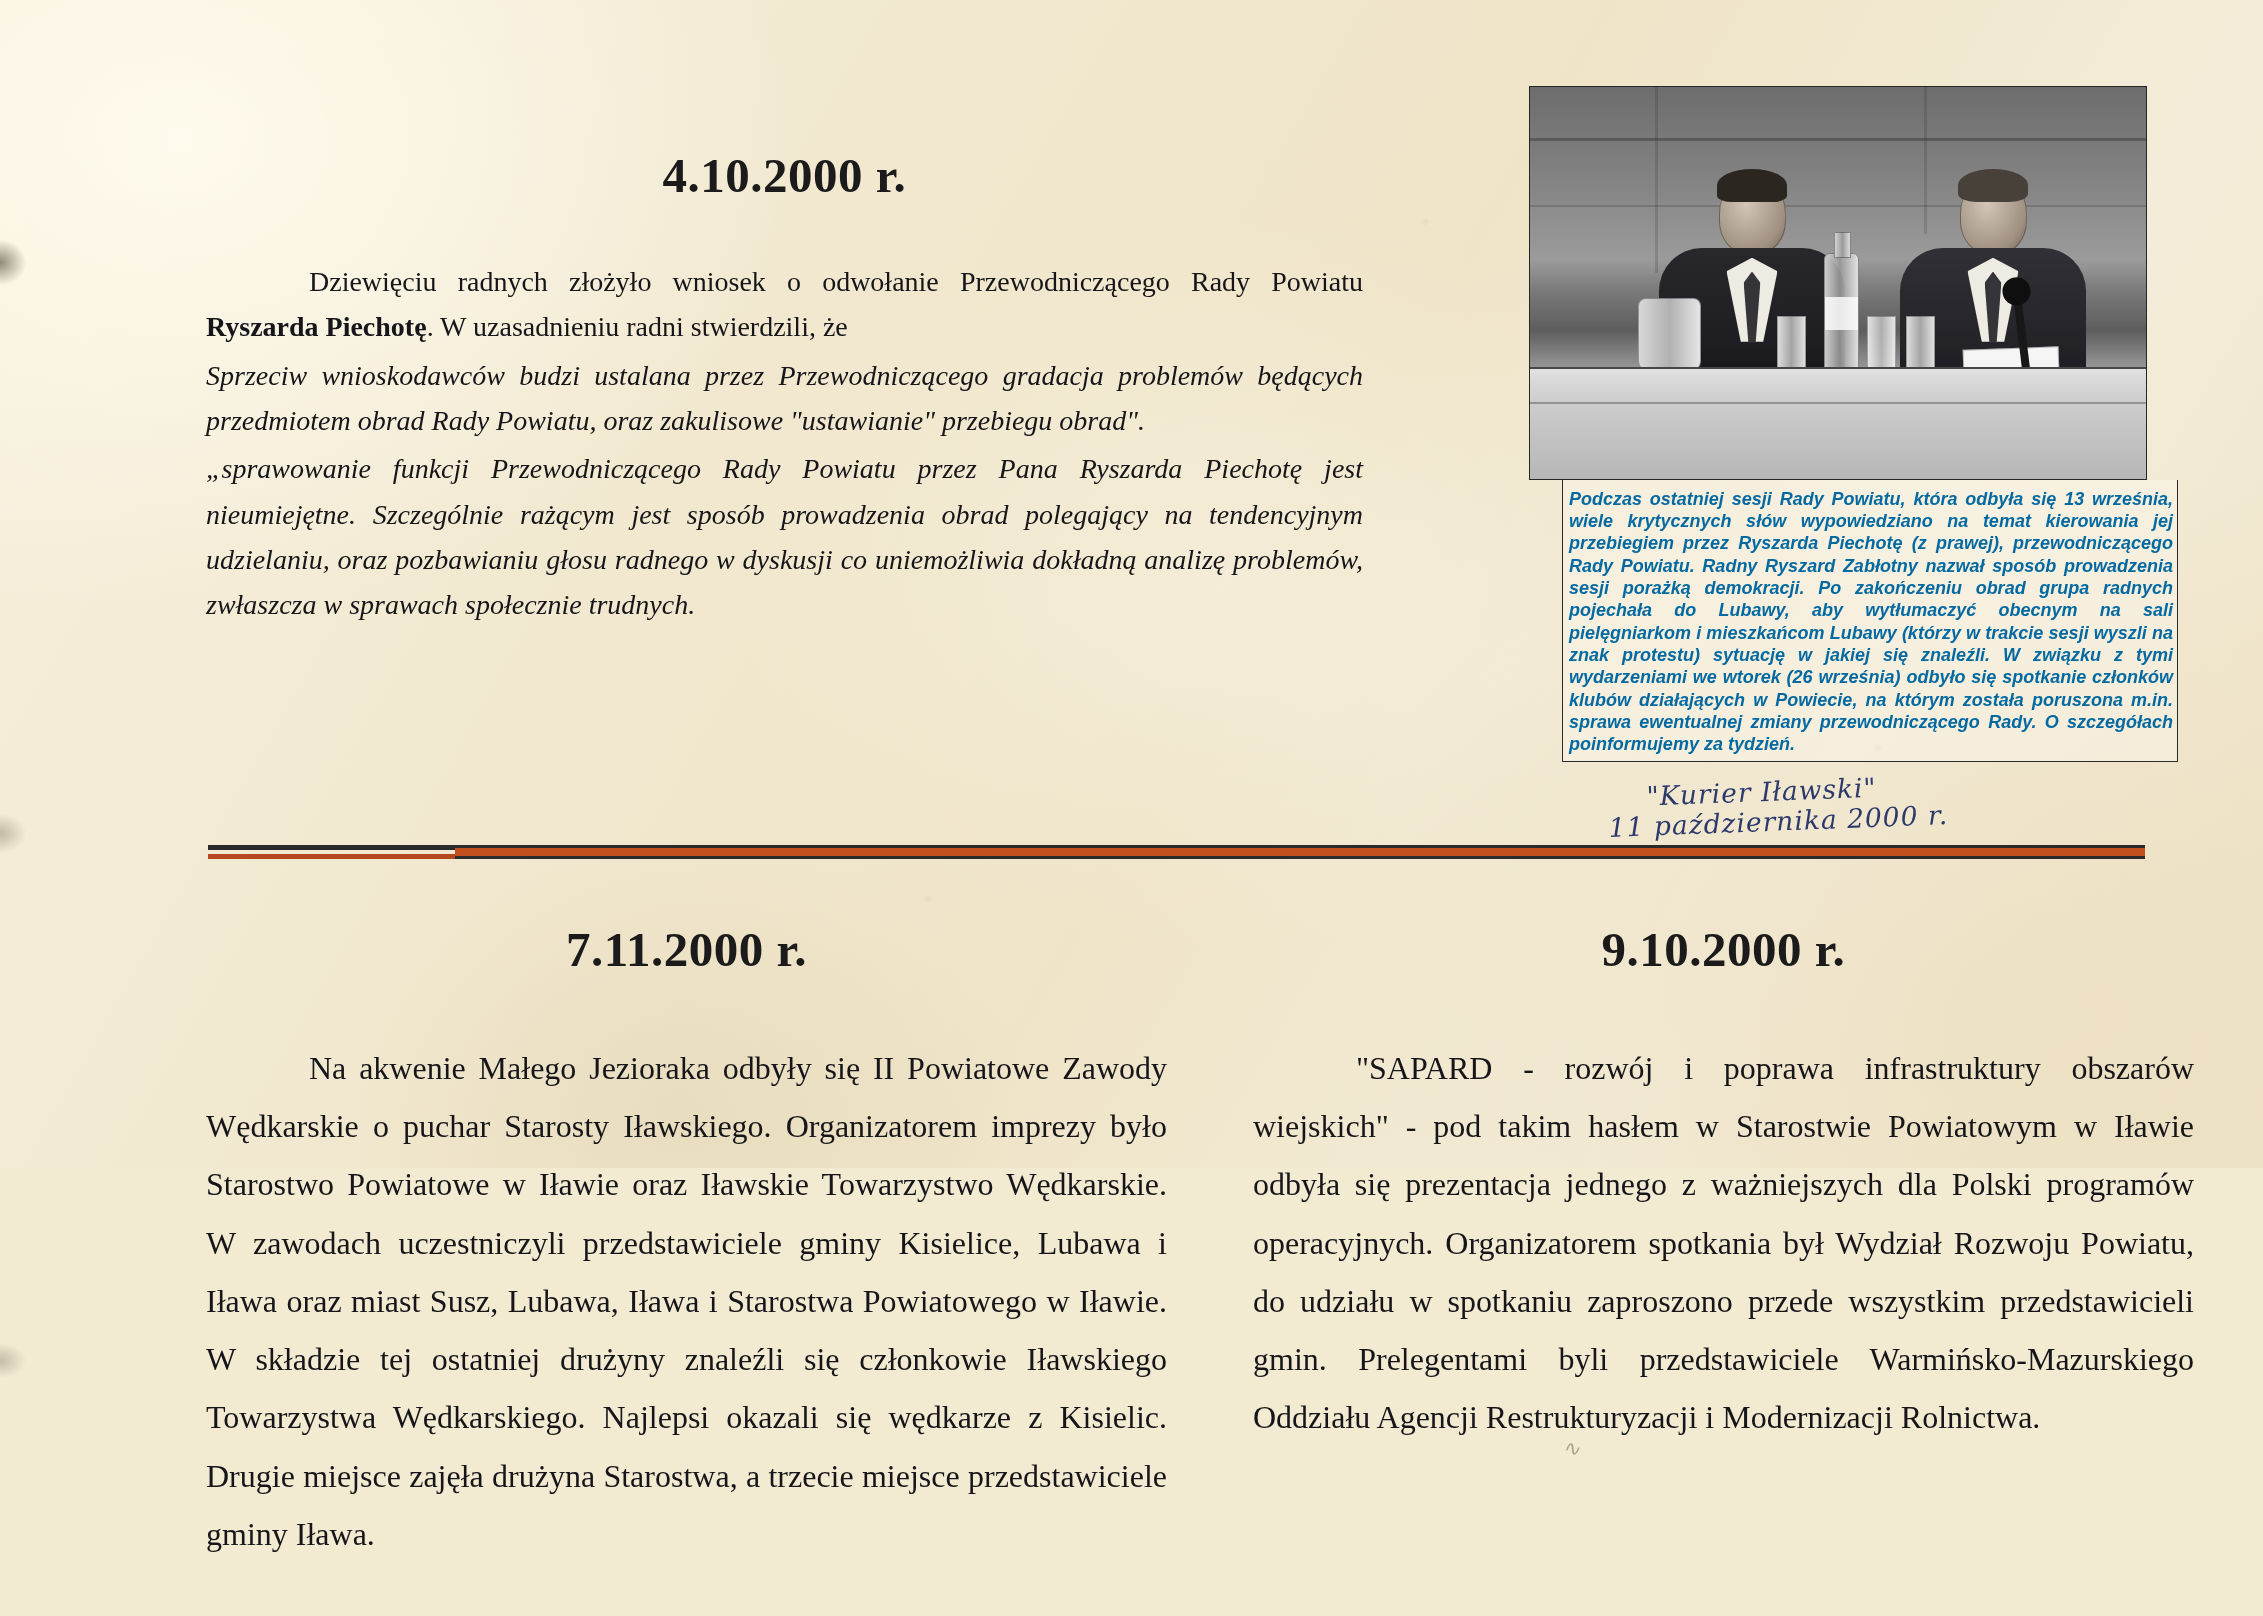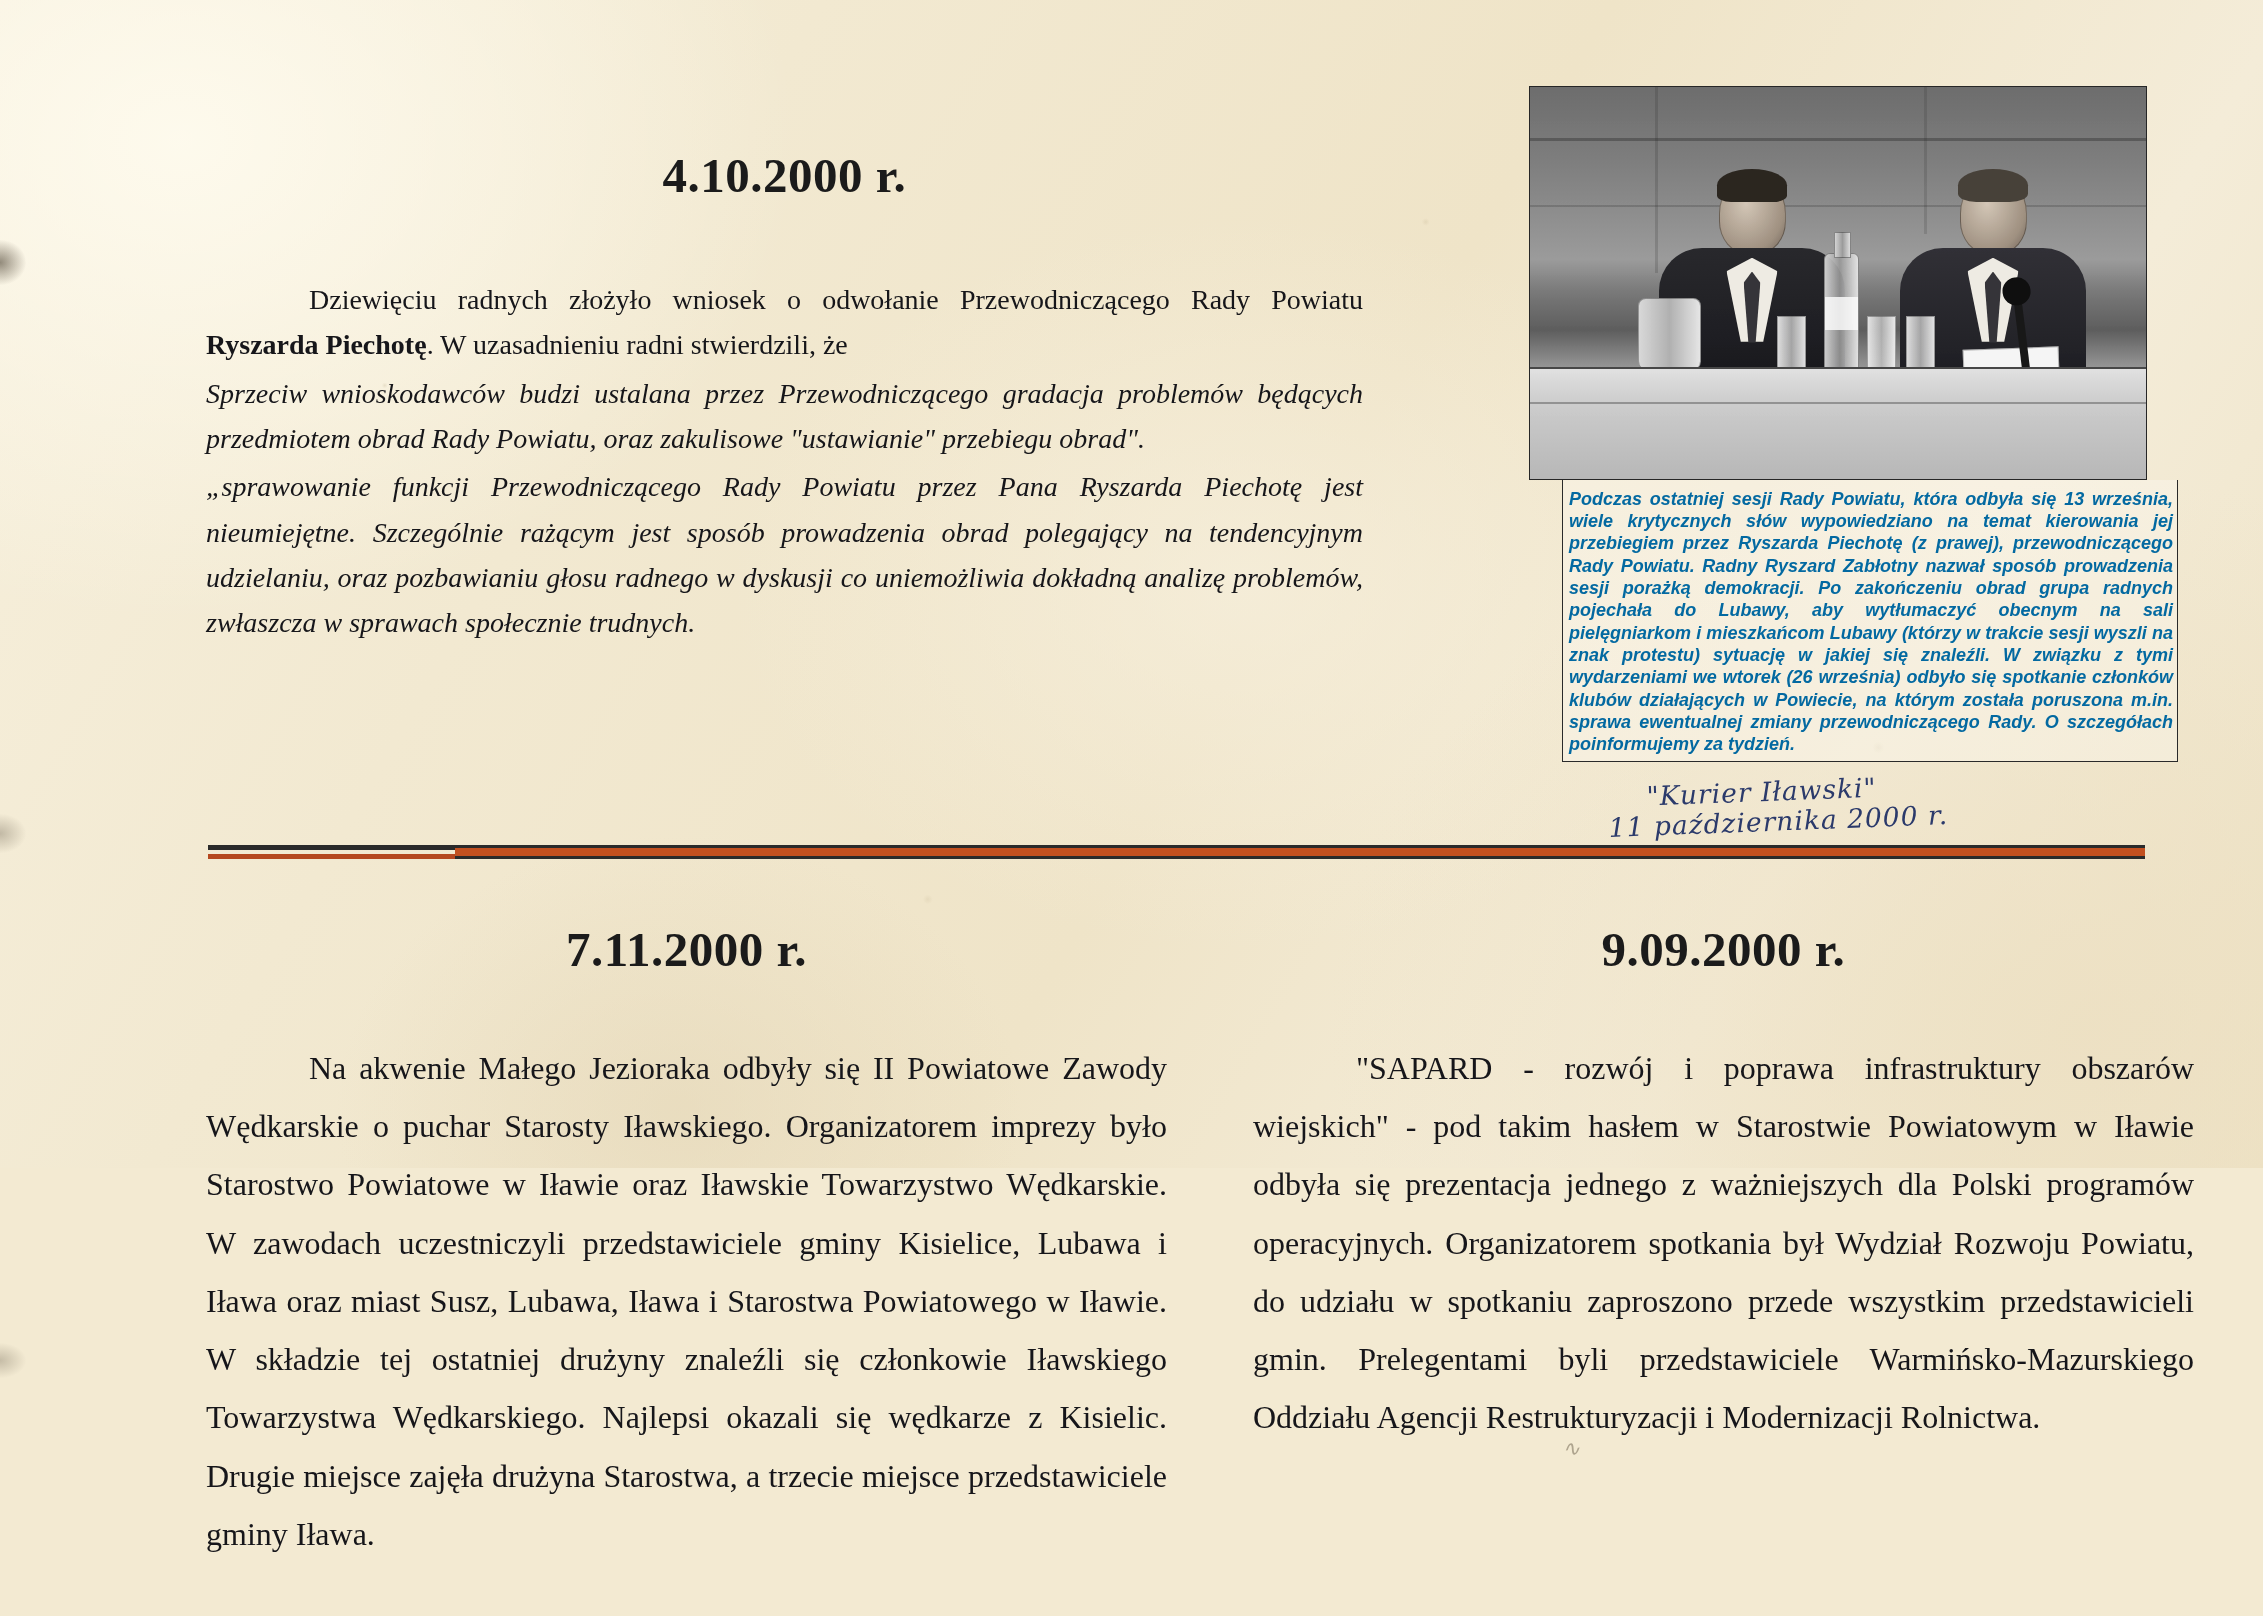--- a/index.html
+++ b/index.html
@@ -78,21 +78,21 @@
   .body-text p {
     margin: 0 0 2.9px 0;
   }
   .indent {
     text-indent: 103px;
   }
   .bold-name { font-weight: bold; }
   .italic-quote {
     font-style: italic;
   }
-  .p-top-1 { margin-top: 73px; }
+  .p-top-1 { margin-top: 55px; }
 
   
   .clipping {
     position: absolute;
     left: 1529px;
     top: 86px;
     width: 616px;
   }
   .photo {
     width: 616px;
@@ -392,21 +392,21 @@
   </div>
 
   <div class="col-left">
     <div class="date-heading">7.11.2000 r.</div>
     <div class="body-text col-body">
       <p class="indent">Na akwenie Małego Jezioraka odbyły się II Powiatowe Zawody Wędkarskie o puchar Starosty Iławskiego. Organizatorem imprezy było Starostwo Powiatowe w Iławie oraz Iławskie Towarzystwo Wędkarskie. W zawodach uczestniczyli przedstawiciele gminy Kisielice, Lubawa i Iława oraz miast Susz, Lubawa, Iława i Starostwa Powiatowego w Iławie. W składzie tej ostatniej drużyny znaleźli się członkowie Iławskiego Towarzystwa Wędkarskiego. Najlepsi okazali się wędkarze z Kisielic. Drugie miejsce zajęła drużyna Starostwa, a trzecie miejsce przedstawiciele gminy Iława.</p>
     </div>
   </div>
 
   <div class="col-right">
-    <div class="date-heading">9.09.2000 r.</div>
+    <div class="date-heading">9.10.2000 r.</div>
     <div class="body-text col-body">
       <p class="indent">"SAPARD - rozwój i poprawa infrastruktury obszarów wiejskich" - pod takim hasłem w Starostwie Powiatowym w Iławie odbyła się prezentacja jednego z ważniejszych dla Polski programów operacyjnych. Organizatorem spotkania był Wydział Rozwoju Powiatu, do udziału w spotkaniu zaproszono przede wszystkim przedstawicieli gmin. Prelegentami byli przedstawiciele Warmińsko-Mazurskiego Oddziału Agencji Restrukturyzacji i Modernizacji Rolnictwa.</p>
     </div>
   </div>
 
   <div class="smudge">∿</div>
 </div>
 
 
 </body></html>

